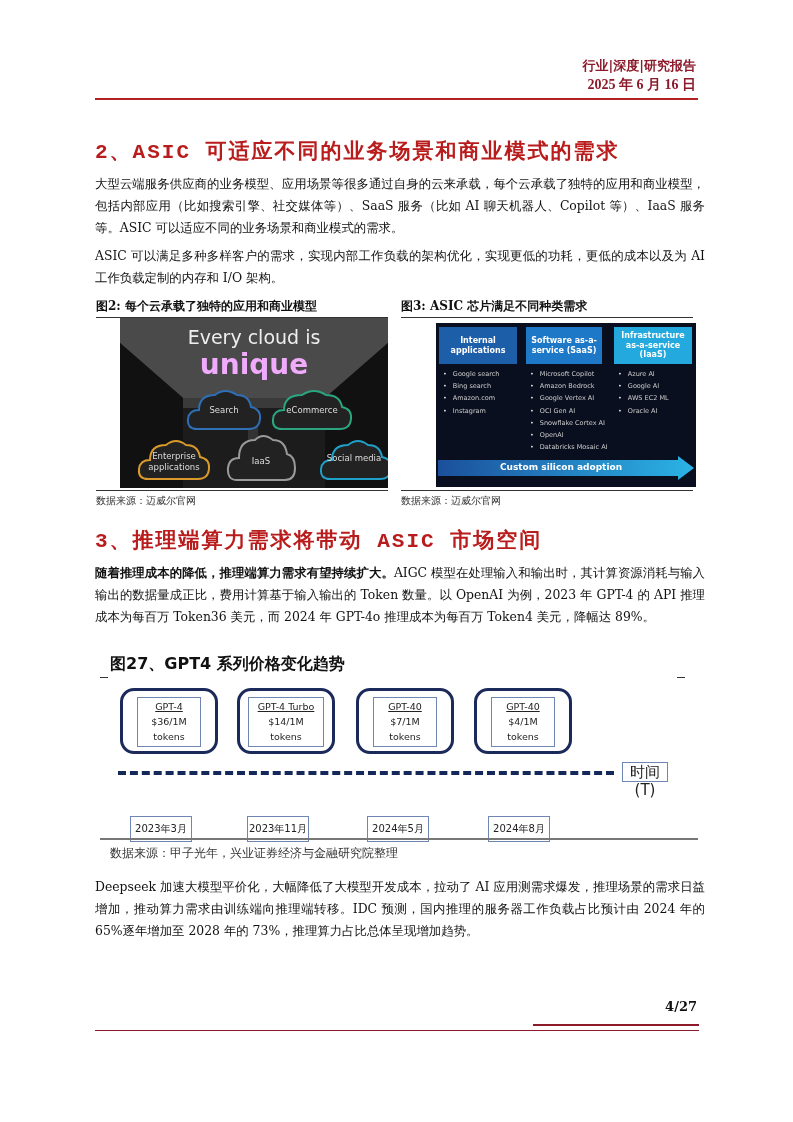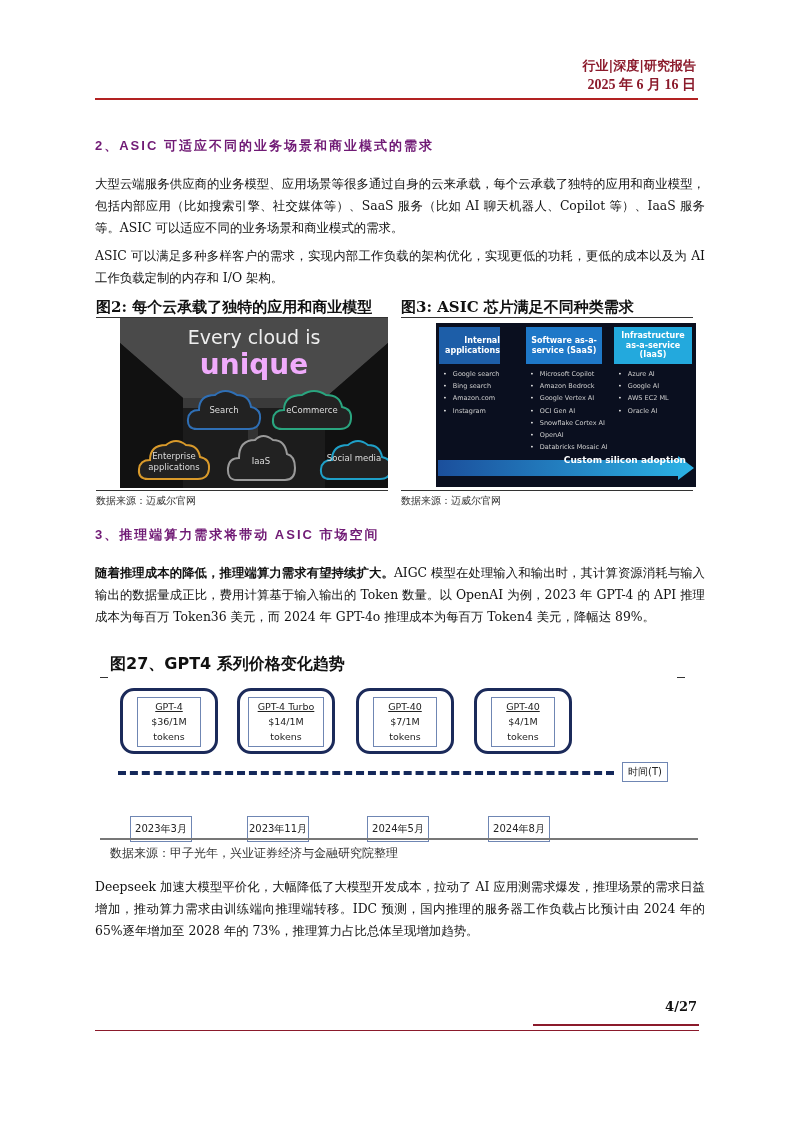--- a/index.html
+++ b/index.html
@@ -4,52 +4,52 @@
 <style>
   * { margin:0; padding:0; box-sizing:border-box; }
   html, body { width:793px; height:1122px; background:#ffffff; overflow:hidden; }
   body { position:relative; font-family:"DejaVu Serif","Liberation Serif",serif; color:#111; }
 
   .hdr-right { position:absolute; right:97px; top:57px; text-align:right; color:#8b1a2b; font-weight:bold; }
   .hdr-cat { font-size:13px; line-height:18px; }
   .hdr-date { font-size:14px; line-height:20px; font-family:"Liberation Serif",serif; }
   .hdr-rule { position:absolute; left:95px; top:98px; width:603px; height:2px; background:#b22222; }
 
-  .sec-title { position:absolute; left:95px; font-size:13px; font-weight:bold; color:#701a75; letter-spacing:2px; font-family:Liberation Sans, sans-serif; }
+  .sec-title { position:absolute; left:95px; font-size:21px; font-weight:bold; color:#b91c1c; letter-spacing:2px; font-family:Liberation Mono, monospace; }
   .para { position:absolute; left:95px; width:610px; font-size:12.4px; line-height:22px; font-family:"DejaVu Serif","Liberation Serif",serif; text-align:justify; }
   .para b { font-weight:bold; font-family:"DejaVu Sans",sans-serif; }
 
-  .fig-caption { position:absolute; font-size:15px; font-weight:bold; font-family:"DejaVu Serif",serif; }
+  .fig-caption { position:absolute; font-size:12px; font-weight:bold; font-family:"DejaVu Serif",serif; }
   .fig-rule { position:absolute; height:1px; background:#333; }
   .fig-source { position:absolute; font-size:10px; color:#333; font-family:"DejaVu Serif",serif; }
 
   
   .fig2 { position:absolute; left:120px; top:318px; width:268px; height:170px; background:#1c1c1c; overflow:hidden; }
   .fig2 .funnel { position:absolute; left:0; top:0; width:268px; height:170px; }
   .fig2 .t1 { position:absolute; width:100%; top:8px; text-align:center; color:#eee; font-family:"DejaVu Sans",sans-serif; font-size:19px; }
   .fig2 .t2 { position:absolute; width:100%; top:30px; text-align:center; color:#f0abfc; font-weight:bold; font-family:"DejaVu Sans",sans-serif; font-size:28px; }
   .cloud { position:absolute; }
   .cloud span { position:absolute; left:0; width:100%; text-align:center; color:#ddd; font-family:"DejaVu Sans",sans-serif; font-size:8.5px; line-height:11px; }
 
   
   .fig3 { position:absolute; left:436px; top:323px; width:260px; height:164px; background:#0a0f1f; overflow:hidden; }
   .col-hdr { position:absolute; top:4px; height:37px; color:#fff; font-family:"DejaVu Sans",sans-serif; font-size:8px; line-height:9.5px; font-weight:bold; text-align:center; display:flex; align-items:center; justify-content:center; }
   .col-list { position:absolute; top:45px; list-style:none; font-family:"DejaVu Sans",sans-serif; font-size:6.5px; color:#ccc; line-height:12.2px; }
   .col-list li::before { content:"•"; margin-right:6px; color:#ddd; }
   .arrow { position:absolute; left:2px; top:133px; width:256px; height:24px; }
-  .arrow-label { position:absolute; left:0; top:132px; width:250px; text-align:right; color:#fff; font-family:"DejaVu Sans",sans-serif; font-size:9px; font-weight:bold; }
+  .arrow-label { position:absolute; left:0; top:139px; width:250px; text-align:center; color:#fff; font-family:"DejaVu Sans",sans-serif; font-size:9px; font-weight:bold; }
 
   
   .f27-title { position:absolute; left:110px; top:654px; font-family:"DejaVu Sans",sans-serif; font-size:16px; font-weight:bold; color:#111; }
   .f27-dash { position:absolute; top:677px; width:8px; height:1px; background:#333; }
   .model-box { position:absolute; top:688px; width:98px; height:66px; border:3px solid #1b2a5a; border-radius:14px; }
   .model-inner { position:absolute; left:14px; top:6px; width:64px; height:50px; border:1px solid #6f86b3; text-align:center; font-family:"DejaVu Sans",sans-serif; font-size:9.5px; line-height:15px; color:#222; padding-top:1px; }
   .model-inner .nm { text-decoration:underline; }
   .timeline { position:absolute; left:118px; top:771px; width:496px; height:0; border-top:4px dashed #14285a; }
-  .time-label { position:absolute; left:622px; top:762px; width:46px; height:20px; border:1px solid #6f86b3; font-family:"DejaVu Sans",sans-serif; font-size:10px; line-height:18px; text-align:center; color:#222; }
+  .time-label { position:absolute; left:622px; top:762px; width:46px; height:20px; border:1px solid #6f86b3; font-family:"DejaVu Sans",sans-serif; font-size:15px; line-height:18px; text-align:center; color:#222; }
   .date-box { position:absolute; top:785px; height:26px; border:1px solid #6f86b3; font-family:"DejaVu Sans",sans-serif; font-size:10px; line-height:24px; text-align:center; color:#222;margin-top:31px; }
   .f27-rule { position:absolute; left:100px; top:838px; width:598px; height:2px; background:#777; }
   .f27-source { position:absolute; left:110px; top:845px; font-family:"DejaVu Sans",sans-serif; font-size:12px; color:#333; }
 
   .page-no { position:absolute; right:96px; top:999px; font-size:13px; font-weight:bold; font-family:"DejaVu Serif",serif;margin-left:17px; }
   .foot-rule1 { position:absolute; left:533px; top:1024px; width:166px; height:2px; background:#8b1a2b; }
   .foot-rule2 { position:absolute; left:95px; top:1030px; width:604px; height:1px; background:#8b1a2b; }
 </style>
 </head>
 <body>
@@ -107,21 +107,21 @@
       </svg>
     <span style="top:20px; left:8px; width:56px;">Social media</span>
   </div>
 </div>
 <div class="fig-rule" style="left:96px; top:490px; width:292px;"></div>
 <div class="fig-source" style="left:96px; top:494px;">数据来源：迈威尔官网</div>
 
 <div class="fig-caption" style="left:401px; top:298px;">图3:  ASIC 芯片满足不同种类需求</div>
 <div class="fig-rule" style="left:401px; top:317px; width:292px;"></div>
 <div class="fig3">
-  <div class="col-hdr" style="left:3px; width:61px; background:#1d5ea8;text-align:right;">Internal applications</div>
+  <div class="col-hdr" style="left:3px; width:78px; background:#1d5ea8;">Internal applications</div>
   <div class="col-hdr" style="left:90px; width:76px; background:#1e78c8;">Software as-a-service (SaaS)</div>
   <div class="col-hdr" style="left:178px; width:78px; background:#23a9dd;">Infrastructure as-a-service (IaaS)</div>
 
   <ul class="col-list" style="left:7px;">
     <li>Google search</li>
     <li>Bing search</li>
     <li>Amazon.com</li>
     <li>Instagram</li>
   </ul>
   <ul class="col-list" style="left:94px;">

